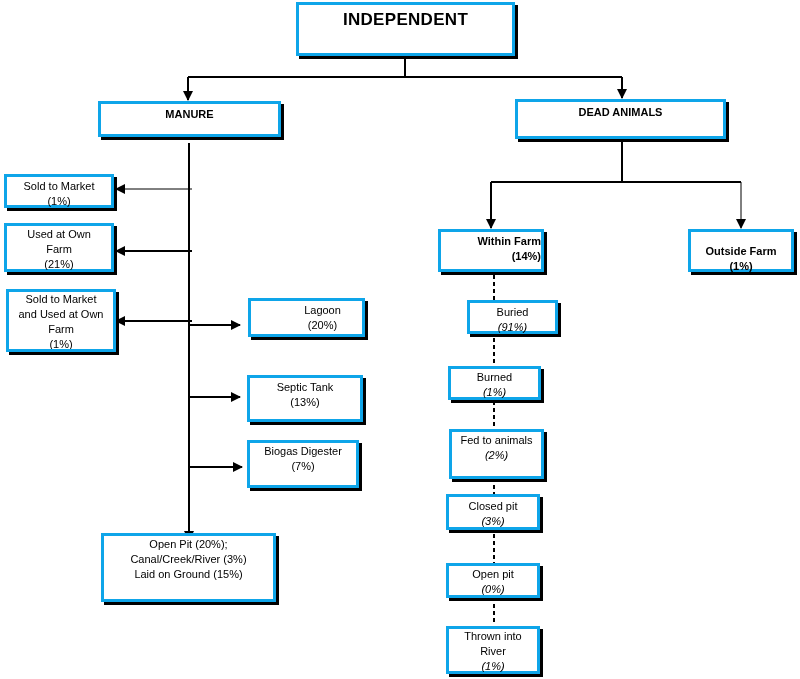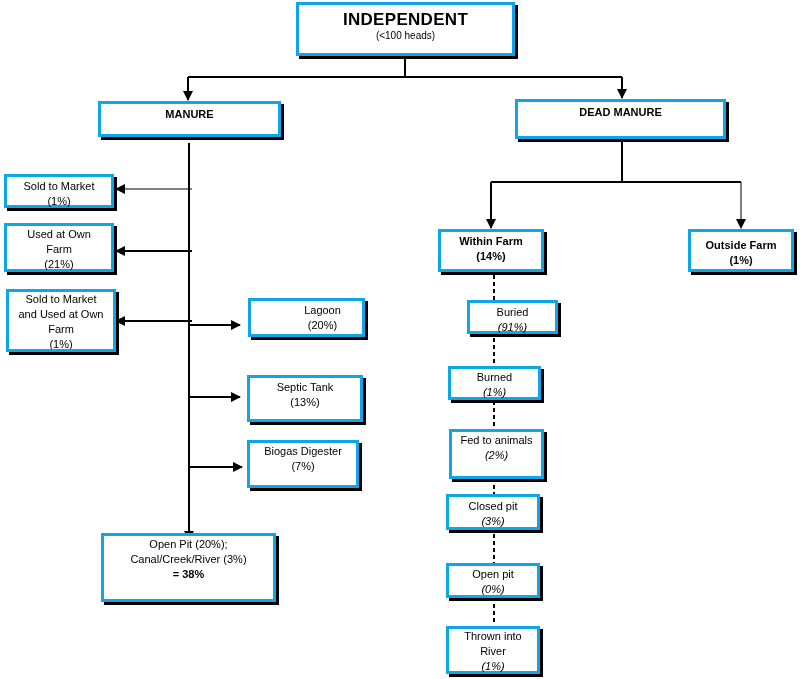--- a/index.html
+++ b/index.html
@@ -44,29 +44,28 @@
   <line x1="622" y1="140" x2="622" y2="182" stroke="#000" stroke-width="2"></line>
   <line x1="491" y1="182" x2="741" y2="182" stroke="#000" stroke-width="2"></line>
   <line x1="491" y1="182" x2="491" y2="228" stroke="#000" stroke-width="2" marker-end="url(#ah)"></line>
   <line x1="741" y1="182" x2="741" y2="228" stroke="#000" stroke-width="1" marker-end="url(#ah)"></line>
 
   <line x1="494" y1="275" x2="494" y2="625" stroke="#000" stroke-width="2" stroke-dasharray="4,3"></line>
 </svg>
 
 <div class="box" style="left:296px;top:2px;width:219px;height:54px;">
   <span class="t title-main">INDEPENDENT</span>
-  <span class="t title-sub">(&lt;100 heads)</span>
 </div>
 
 <div class="box" style="left:98px;top:101px;width:183px;height:36px;">
   <span class="t hdr">MANURE</span>
 </div>
 
 <div class="box" style="left:515px;top:99px;width:211px;height:40px;">
-  <span class="t hdr">DEAD MANURE</span>
+  <span class="t hdr">DEAD ANIMALS</span>
 </div>
 
 <div class="box" style="left:4px;top:174px;width:110px;height:34px;padding-top:2px;">
   <span class="t">Sold to Market</span>
   <span class="t">(1%)</span>
 </div>
 <div class="box" style="left:4px;top:223px;width:110px;height:49px;padding-top:1px;">
   <span class="t">Used at Own</span>
   <span class="t">Farm</span>
   <span class="t">(21%)</span>
@@ -87,28 +86,28 @@
   <span class="t">(13%)</span>
 </div>
 <div class="box" style="left:247px;top:440px;width:112px;height:48px;padding-top:1px;">
   <span class="t">Biogas Digester</span>
   <span class="t">(7%)</span>
 </div>
 
 <div class="box" style="left:101px;top:533px;width:175px;height:69px;padding-top:1px;">
   <span class="t">Open Pit (20%);</span>
   <span class="t">Canal/Creek/River (3%)</span>
-  <span class="t bold">= 38%</span>
+  <span class="t">Laid on Ground (15%)</span>
 </div>
 
-<div class="box" style="left:438px;top:229px;width:106px;height:43px;padding-top:2px;">
+<div class="box" style="left:438px;top:229px;width:106px;height:43px;padding-top:2px;text-align:right;">
   <span class="t bold">Within Farm</span>
   <span class="t bold">(14%)</span>
 </div>
-<div class="box" style="left:688px;top:229px;width:106px;height:43px;padding-top:6px;">
+<div class="box" style="left:688px;top:229px;width:106px;height:43px;padding-top:12px;">
   <span class="t bold">Outside Farm</span>
   <span class="t bold">(1%)</span>
 </div>
 
 <div class="box" style="left:467px;top:300px;width:91px;height:34px;padding-top:2px;">
   <span class="t">Buried</span>
   <span class="t it">(91%)</span>
 </div>
 <div class="box" style="left:448px;top:366px;width:93px;height:34px;padding-top:1px;">
   <span class="t">Burned</span>

